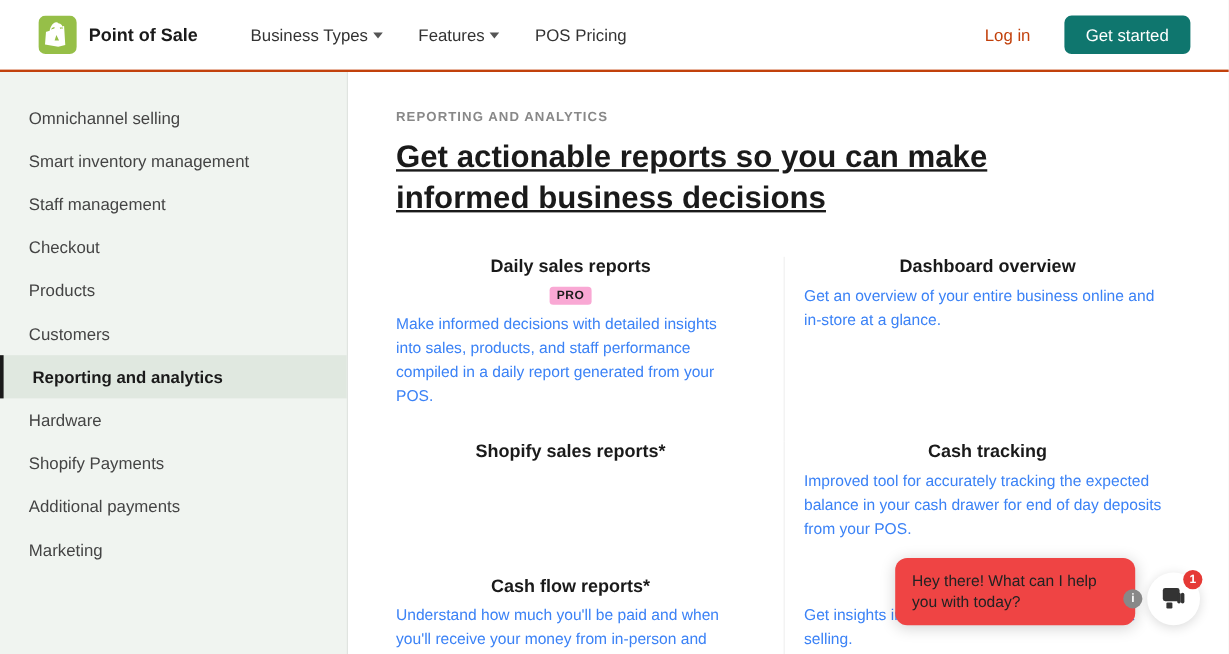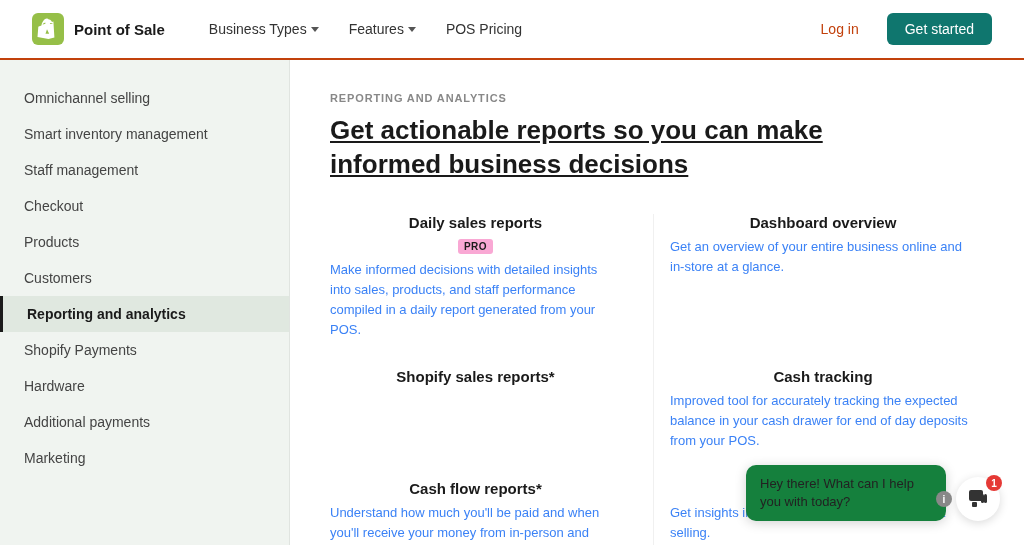--- a/index.html
+++ b/index.html
@@ -172,21 +172,21 @@
     .chat-widget {
       position: fixed;
       bottom: 24px;
       right: 24px;
       display: flex;
       align-items: flex-end;
       gap: 10px;
       z-index: 100;
     }
     .chat-bubble {
-      background: #15803d;
+      background: #ef4444;
       border-radius: 10px;
       padding: 10px 14px;
       font-size: 13px;
       color: #222;
       box-shadow: 0 2px 12px rgba(0,0,0,0.18);
       max-width: 200px;
       line-height: 1.4;
     }
     .chat-icon-wrapper {
       position: relative;
@@ -268,22 +268,22 @@
 <div class="main-wrapper">
 
   <aside class="sidebar">
     <a class="sidebar-item">Omnichannel selling</a>
     <a class="sidebar-item">Smart inventory management</a>
     <a class="sidebar-item">Staff management</a>
     <a class="sidebar-item">Checkout</a>
     <a class="sidebar-item">Products</a>
     <a class="sidebar-item">Customers</a>
     <a class="sidebar-item active">Reporting and analytics</a>
+    <a class="sidebar-item">Hardware</a>
     <a class="sidebar-item">Shopify Payments</a>
-    <a class="sidebar-item">Hardware</a>
     <a class="sidebar-item">Additional payments</a>
     <a class="sidebar-item">Marketing</a>
   </aside>
 
   <main class="content">
     <div class="section-label">REPORTING AND ANALYTICS</div>
     <h1 class="content-title">Get actionable reports so you can make informed business decisions</h1>
 
     <div class="reports-grid">
 

